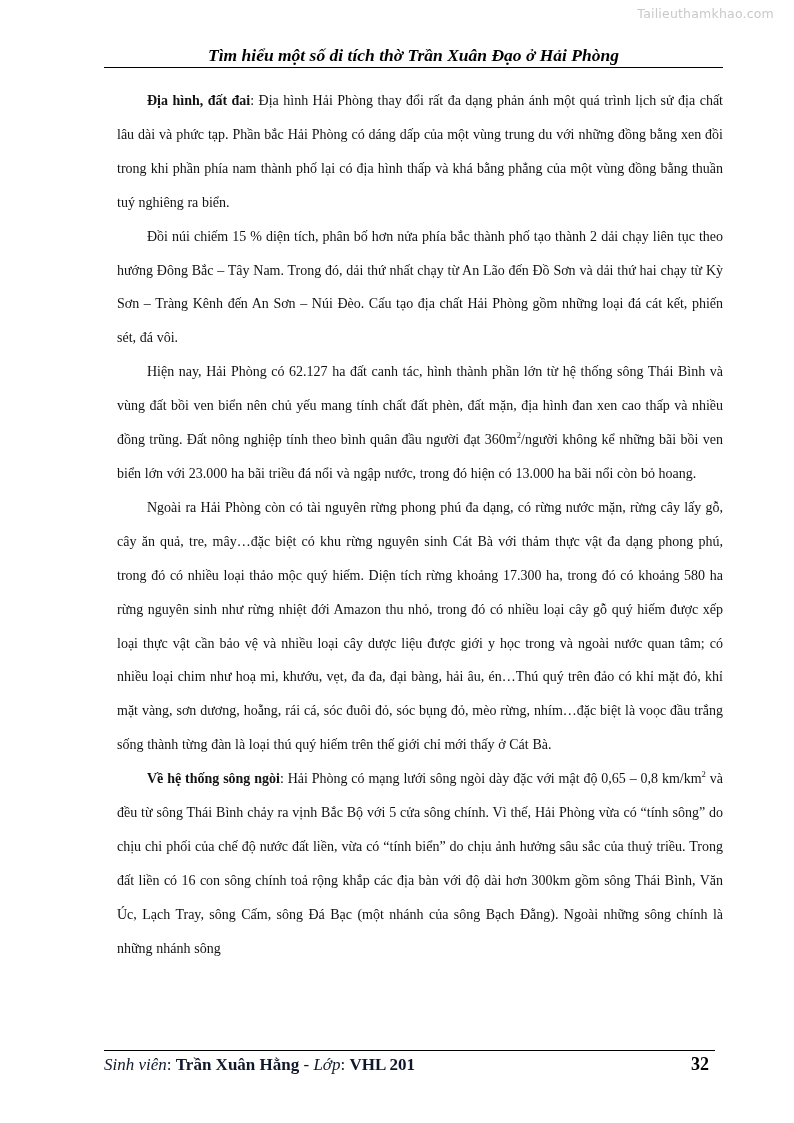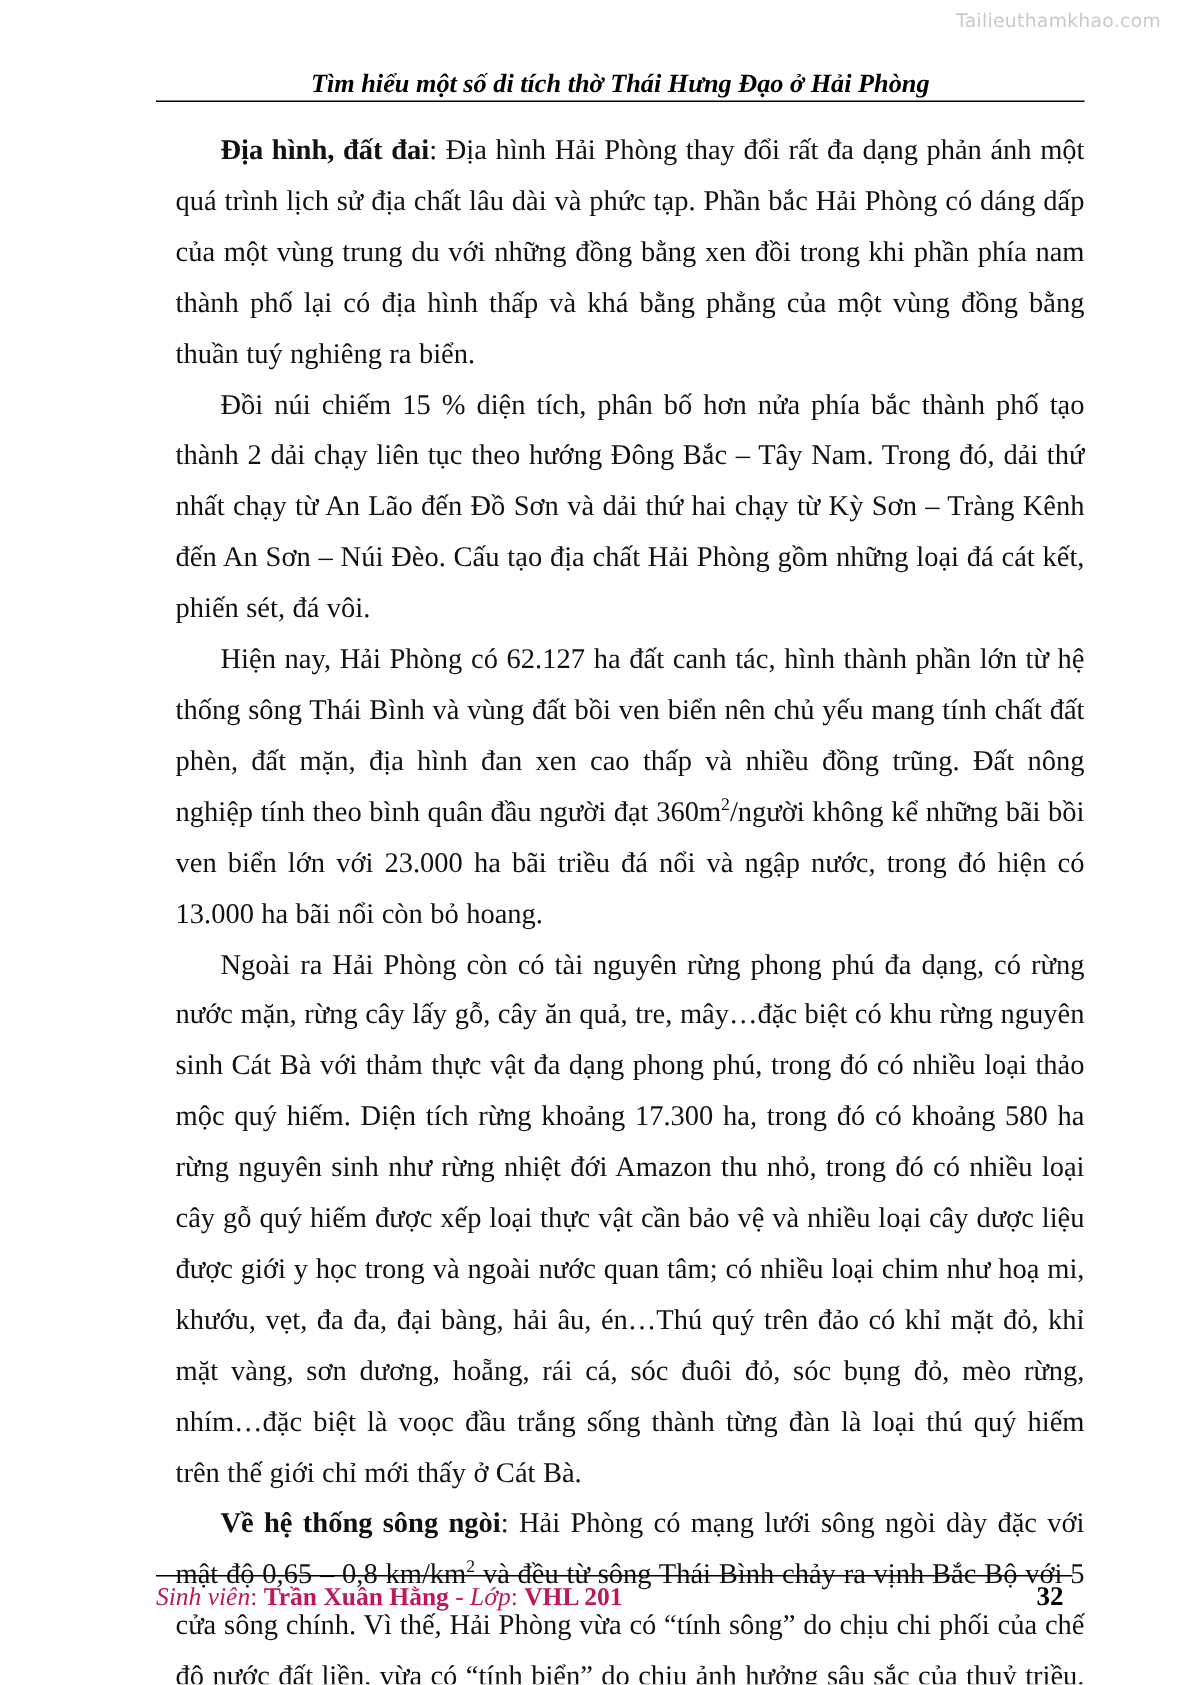--- a/index.html
+++ b/index.html
@@ -63,21 +63,21 @@
   .body-area {
     position: absolute;
     left: 117px;
     top: 84px;
     width: 606px;
   }
   .para {
     margin: 0;
     text-indent: 30px;
     text-align: justify;
-    font-size: 19px;
+    font-size: 14px;
     line-height: 33.9px;
     color: #111111;
     word-spacing: 0.2px;
   }
   .para.last {
     text-align: justify;
   }
   .b { font-weight: bold; }
   sup {
     font-size: 0.62em;
@@ -98,42 +98,42 @@
     margin-bottom: 3px;
   }
   .footer-row {
     display: flex;
     align-items: baseline;
     justify-content: space-between;
     width: 611px;
   }
   .footer-left {
     font-size: 17px;
-    color: #be185d;
+    color: #0f172a;
     white-space: nowrap;
   }
   .footer-left .it { font-style: italic; }
   .footer-left .bd { font-weight: bold; }
   .footer-page {
     font-size: 18px;
     font-weight: bold;
     color: #000000;
     padding-right: 6px;
     text-align: center;
   }
 </style>
 </head>
 <body>
 
 <div class="page">
 
   <div class="watermark">Tailieuthamkhao.com</div>
 
   <div class="header">
-    <div class="header-title">Tìm hiểu một số di tích thờ Thái Hưng Đạo ở Hải Phòng</div>
+    <div class="header-title">Tìm hiểu một số di tích thờ Trần Xuân Đạo ở Hải Phòng</div>
     <div class="header-rule"></div>
   </div>
 
   <div class="body-area">
 
     <p class="para">
       <span class="b">Địa hình, đất đai</span><span>: Địa hình Hải Phòng thay đổi rất đa dạng phản ánh một quá trình lịch sử địa chất lâu dài và phức tạp. Phần bắc Hải Phòng có dáng dấp của một vùng trung du với những đồng bằng xen đồi trong khi phần phía nam thành phố lại có địa hình thấp và khá bằng phẳng của một vùng đồng bằng thuần tuý nghiêng ra biển.</span>
     </p>
 
     <p class="para">

